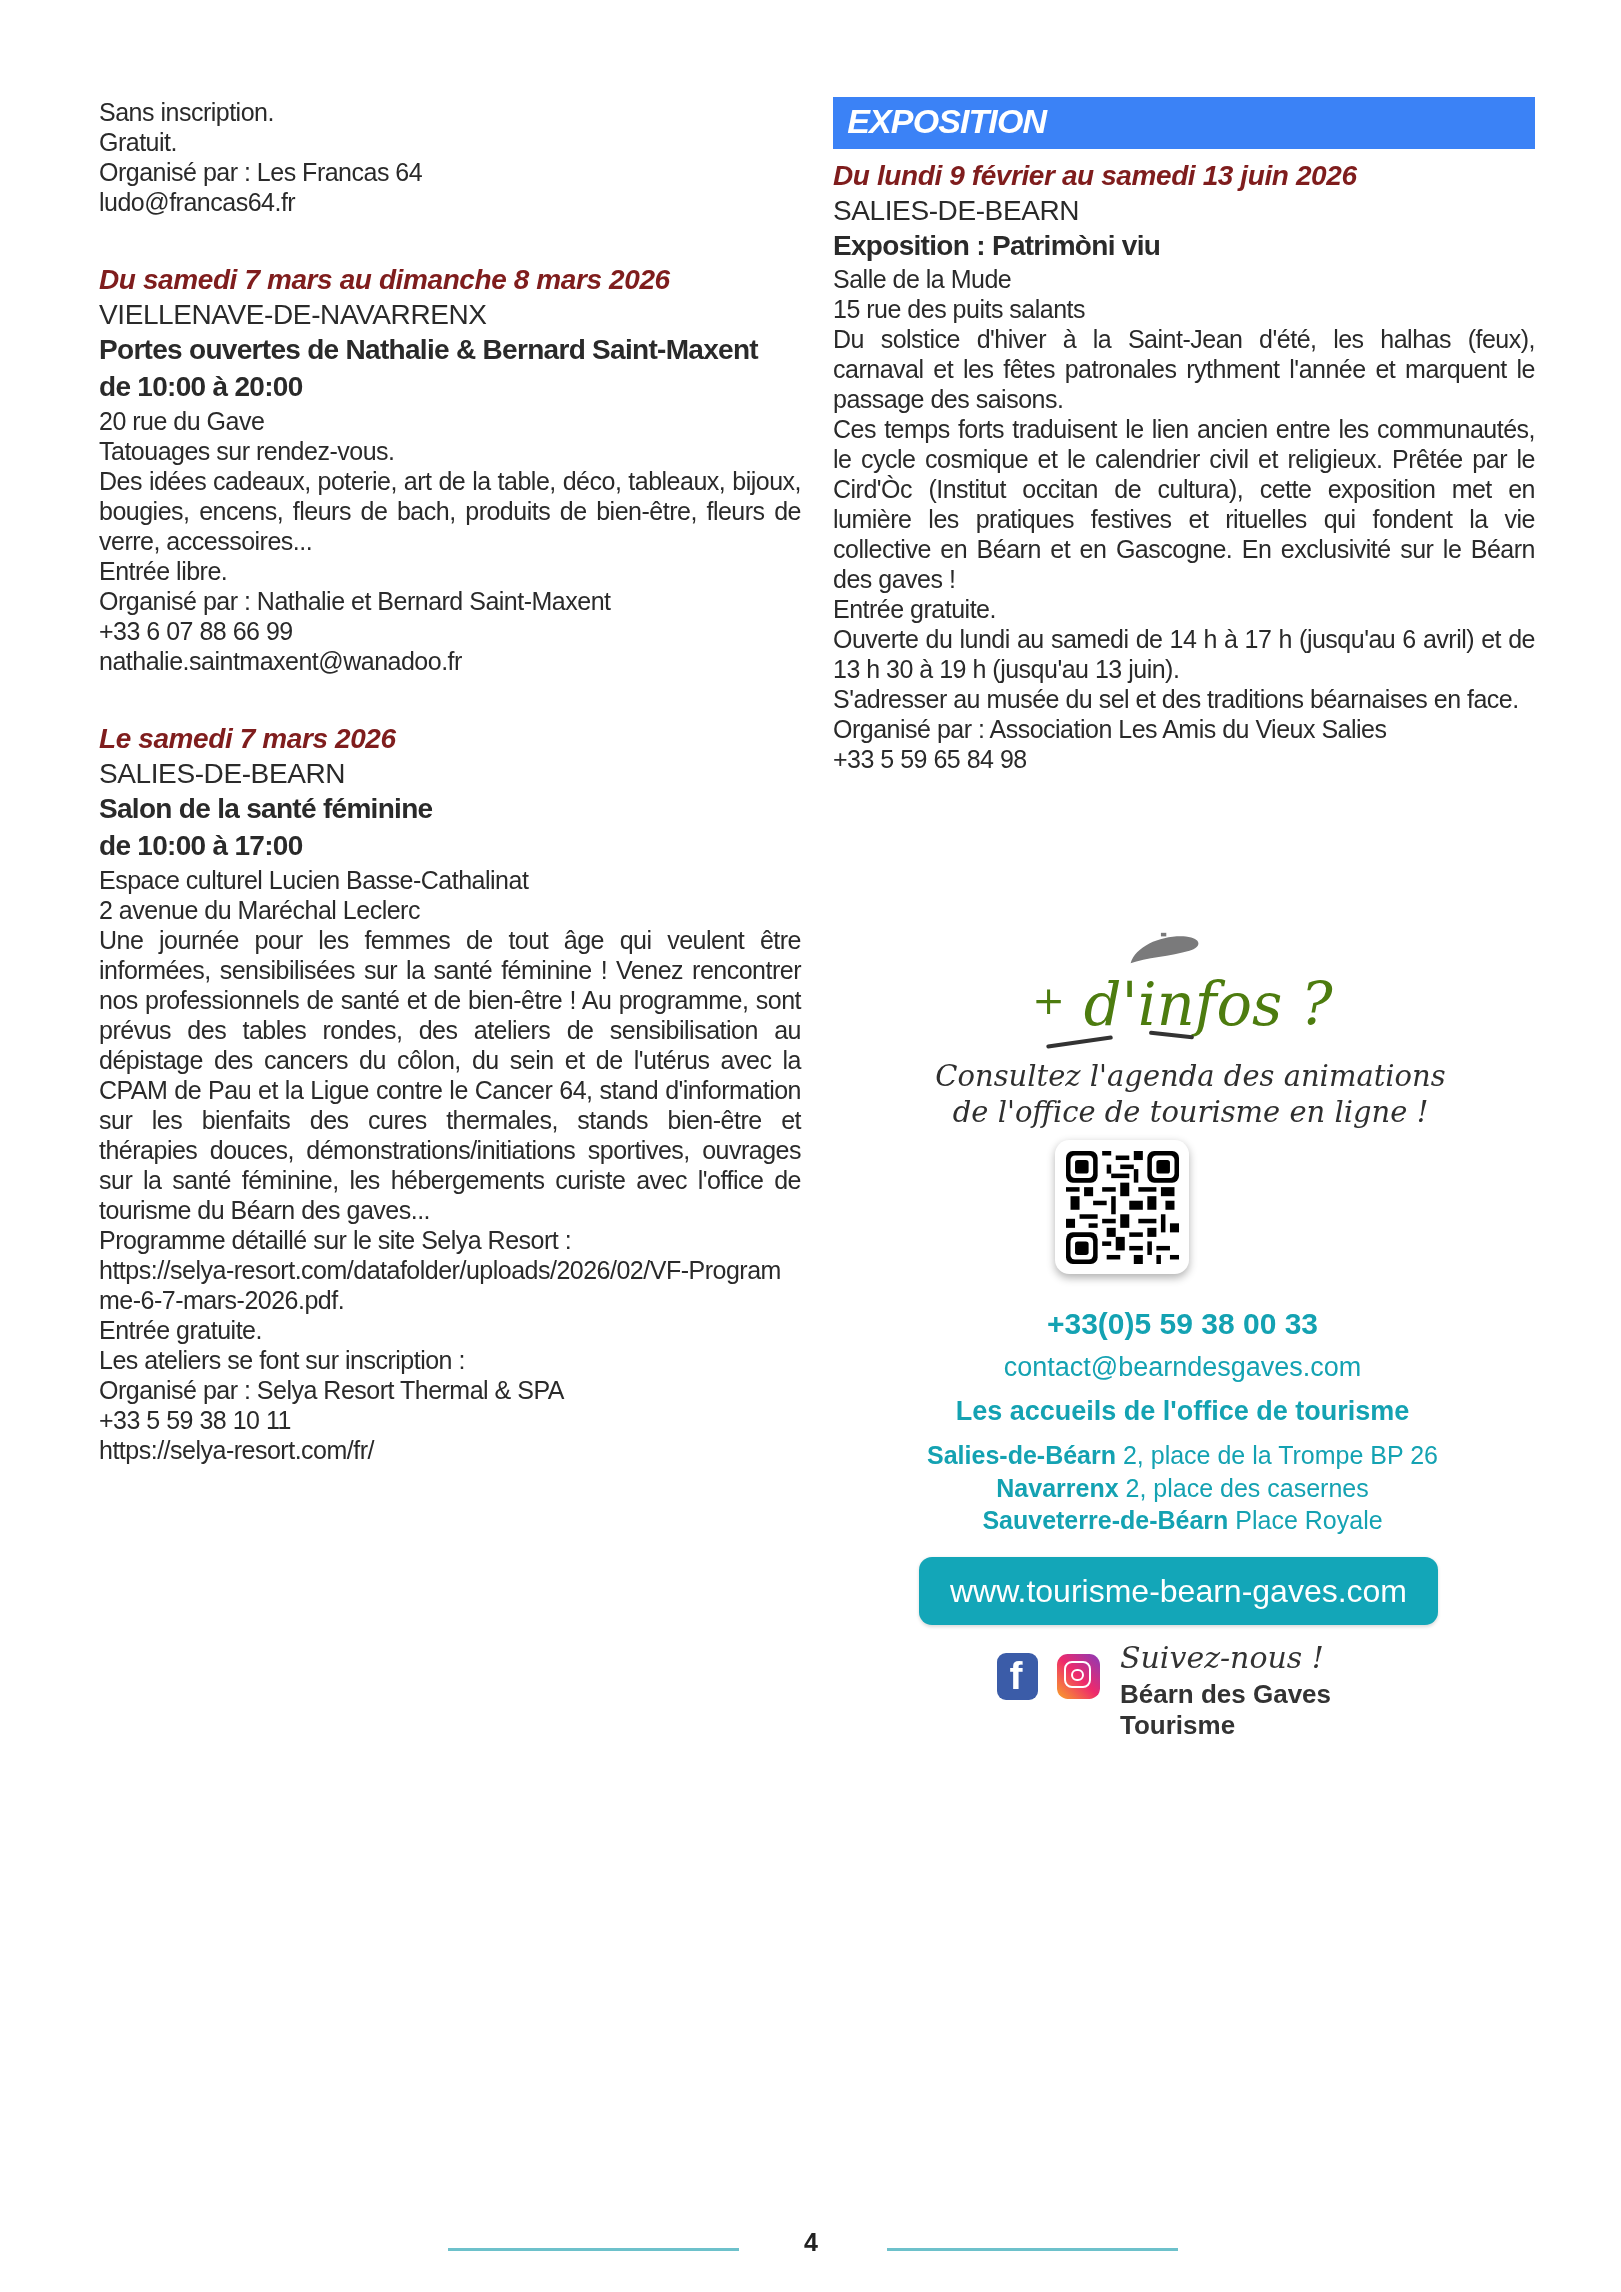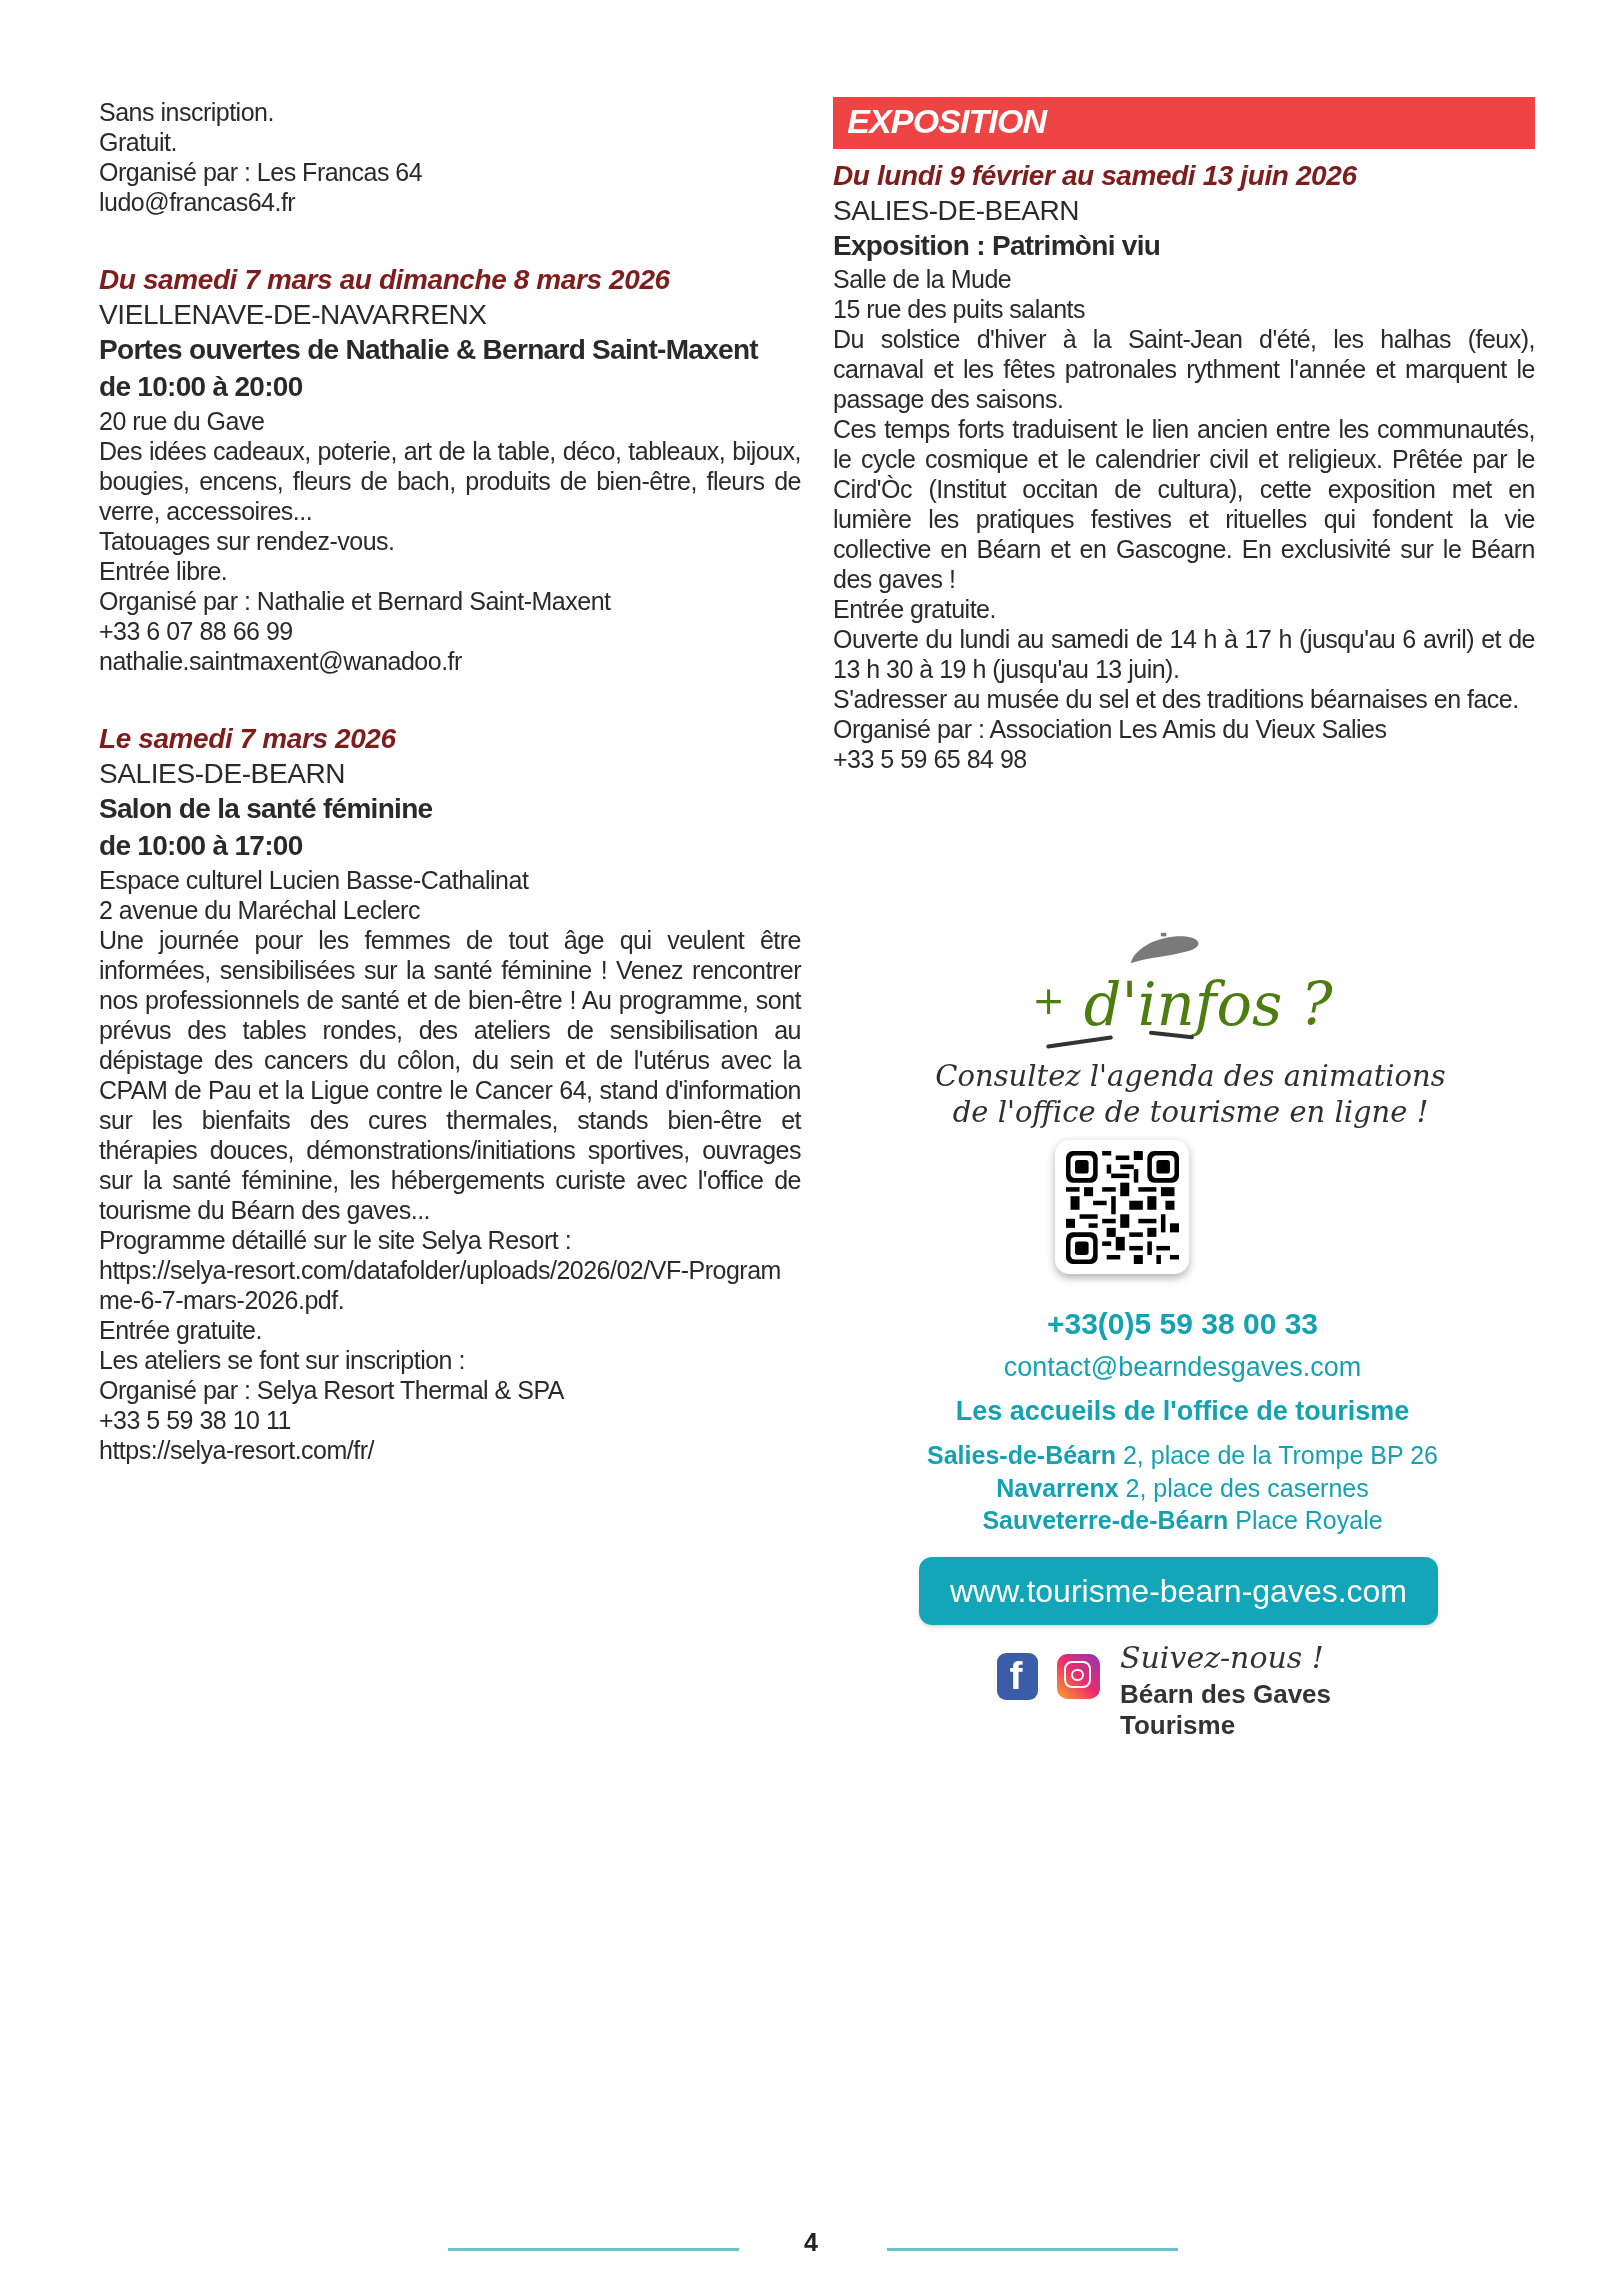--- a/index.html
+++ b/index.html
@@ -9,21 +9,21 @@
   .col-left { left:99px; top:97px; width:702px; }
   .col-right { left:833px; top:97px; width:702px; }
   .line { font-size:25px; line-height:30px; letter-spacing:-0.5px; transform-origin:left; }
   .just { text-align:justify; }
   .script { font-family:Liberation Sans, sans-serif; font-style:italic; font-weight:bold;
             color:#7f1d1d; font-size:28px; line-height:36px; letter-spacing:-0.4px; }
   .city { font-size:28px; line-height:34px; letter-spacing:-0.4px; }
   .title { font-size:28px; font-weight:bold; line-height:36px; letter-spacing:-0.7px; }
   .hours { font-size:28px; font-weight:bold; line-height:38px; letter-spacing:-0.7px; }
   .gap { height:45px; }
-  .banner { background:#ef4444; height:52px; margin:0 0 9px 0; position:relative; }
+  .banner { background:#3b82f6; height:52px; margin:0 0 9px 0; position:relative; }
   .banner span { position:absolute; left:14.3px; top:5.4px; color:#fff; font-size:34px;
                  font-style:italic; font-weight:bold; letter-spacing:-0.9px; }
   .info { position:absolute; left:896px; top:927px; width:573px; text-align:center; }
   .beret { position:absolute; left:231px; top:3.6px; width:75px; height:34px; }
   .infos-title { position:absolute; left:0; top:43px; width:573px; font-family:"DejaVu Serif", serif;
                  font-style:italic; font-size:59px; color:#4d7c0f; }
   .infos-title .plus { font-size:39px; vertical-align:10.7px; }
   .underline1 { position:absolute; left:150px; top:113px; width:67px; height:3.6px; background:#333; border-radius:1.8px; transform:rotate(-8deg); }
   .underline2 { position:absolute; left:253px; top:106px; width:45px; height:3.6px; background:#333; border-radius:1.8px; transform:rotate(6deg); }
   .consult { position:absolute; left:8px; top:131px; width:573px; font-family:"DejaVu Serif", serif;
@@ -62,22 +62,22 @@
     <div class="line">ludo@francas64.fr</div>
   </div>
   <div class="gap"></div>
 
   <div>
     <div class="script">Du samedi 7 mars au dimanche 8 mars 2026</div>
     <div class="city">VIELLENAVE-DE-NAVARRENX</div>
     <div class="title">Portes ouvertes de Nathalie &amp; Bernard Saint-Maxent</div>
     <div class="hours">de 10:00 à 20:00</div>
     <div class="line">20 rue du Gave</div>
+    <div class="line">Tatouages sur rendez-vous.</div>
     <div class="line just">Des idées cadeaux, poterie, art de la table, déco, tableaux, bijoux, bougies, encens, fleurs de bach, produits de bien-être, fleurs de verre, accessoires...</div>
-    <div class="line">Tatouages sur rendez-vous.</div>
     <div class="line">Entrée libre.</div>
     <div class="line">Organisé par : Nathalie et Bernard Saint-Maxent</div>
     <div class="line">+33 6 07 88 66 99</div>
     <div class="line">nathalie.saintmaxent@wanadoo.fr</div>
   </div>
   <div class="gap"></div>
 
   <div>
     <div class="script">Le samedi 7 mars 2026</div>
     <div class="city">SALIES-DE-BEARN</div>

